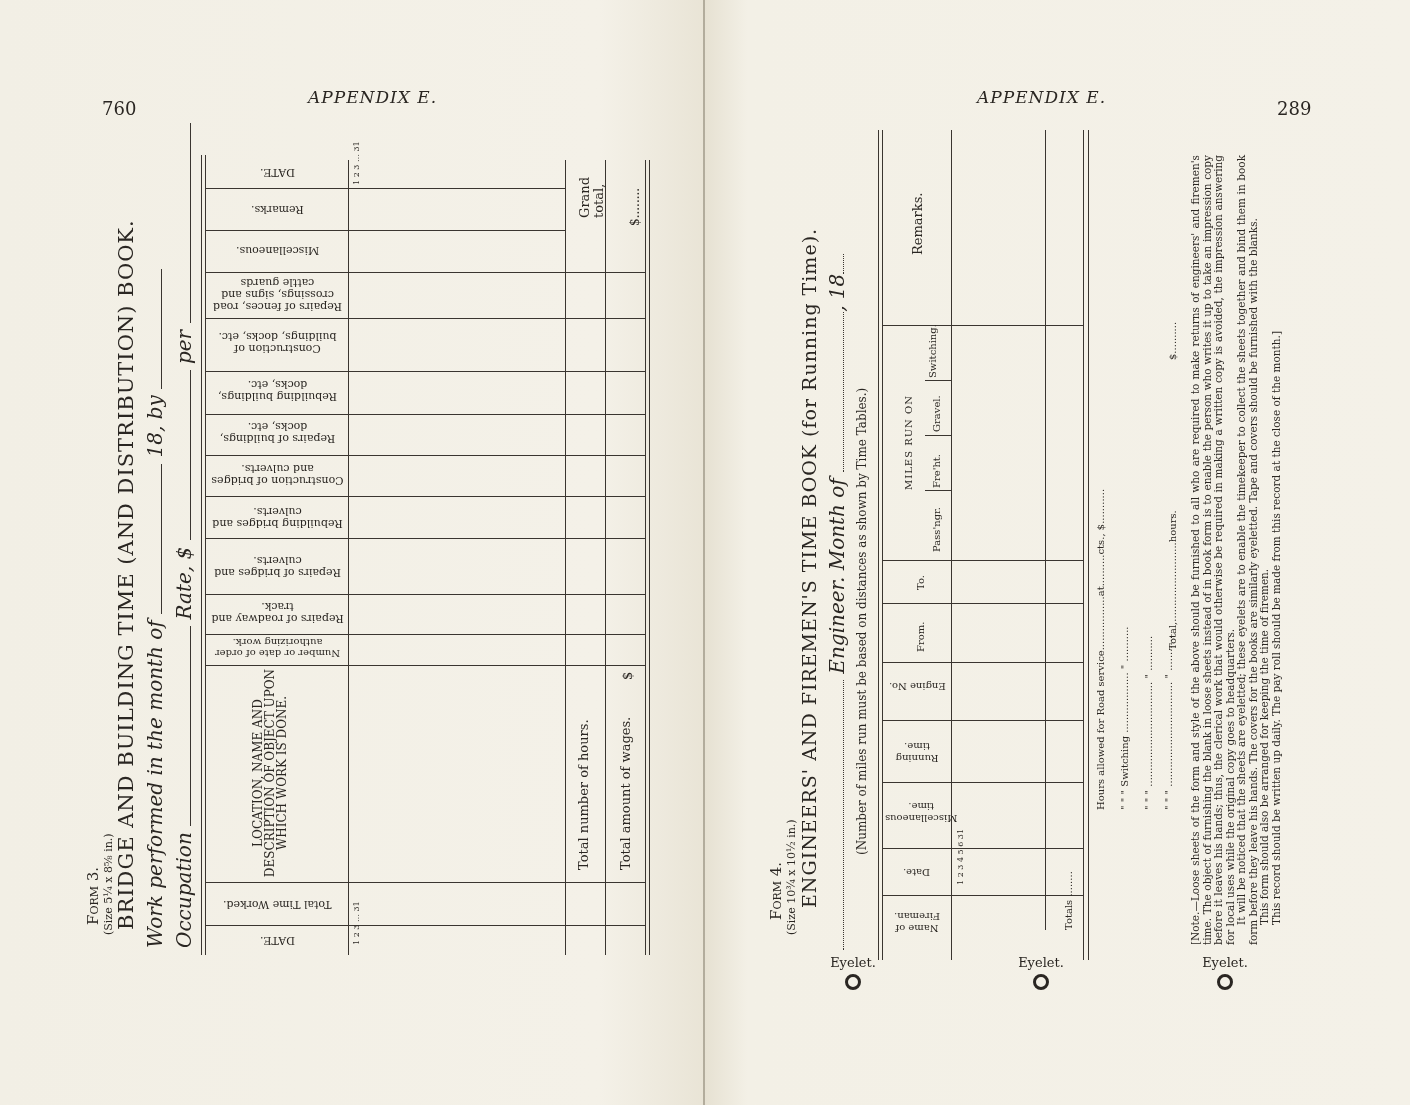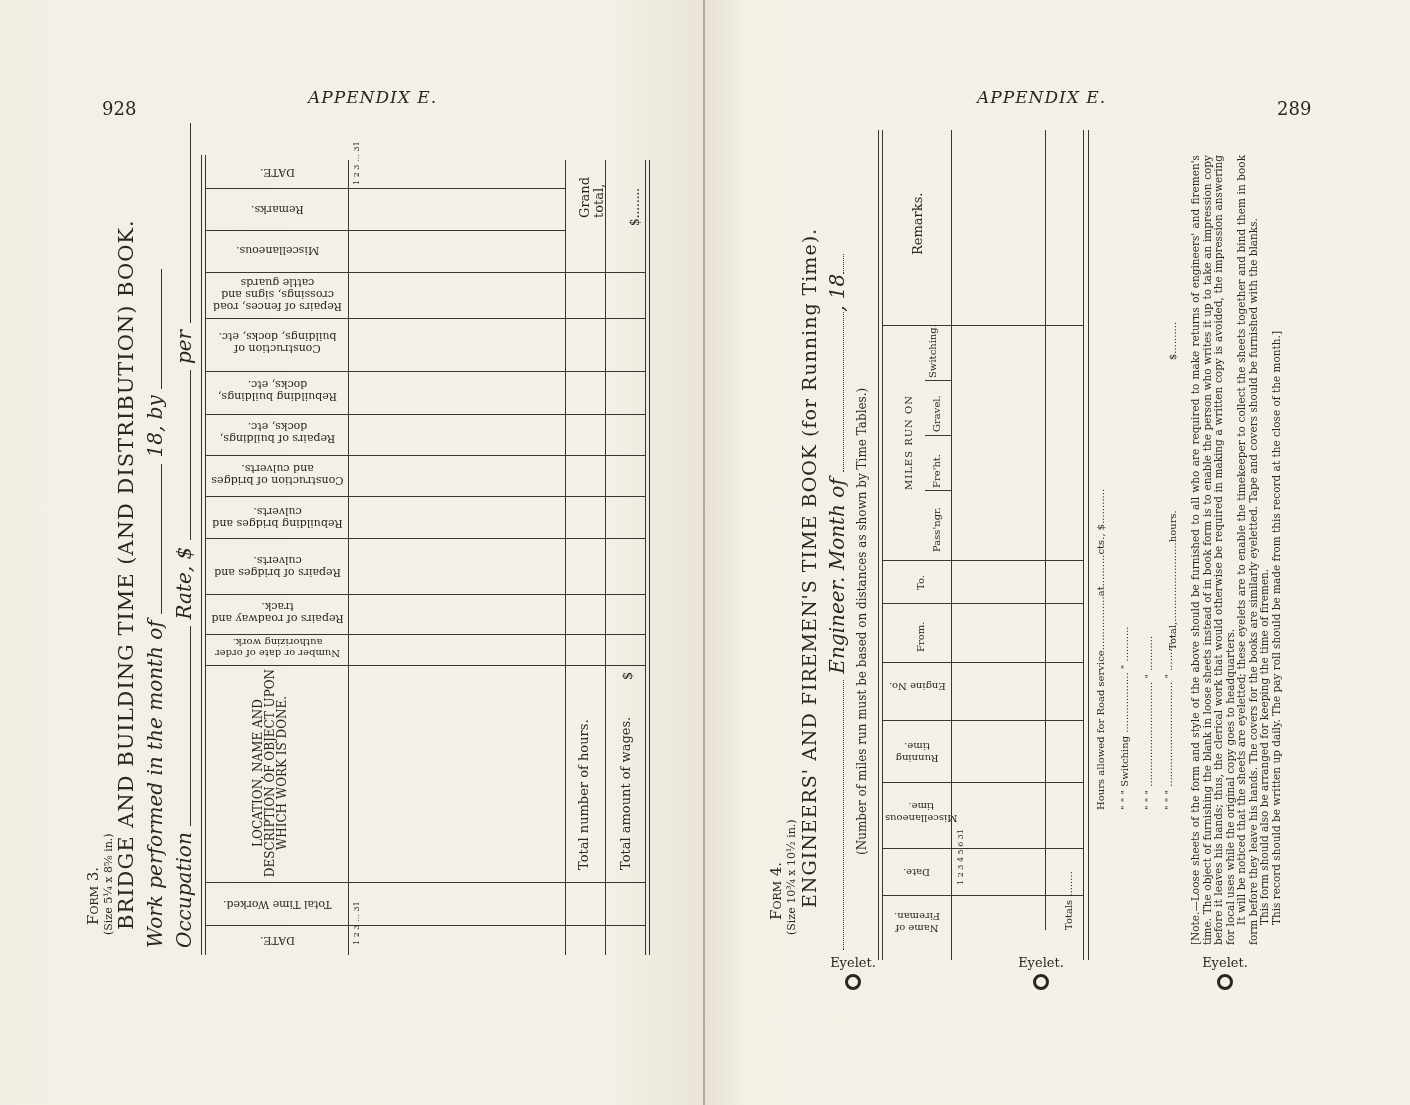--- a/index.html
+++ b/index.html
@@ -19,21 +19,21 @@
   .small{font-size:10px;}
   .tiny{font-size:8px;line-height:8px;}
   .dotted{border-bottom:1px dotted #3a3530;display:inline-block;}
   .eyelet{position:absolute;font-size:13px;text-align:center;width:60px;}
   .eyelet .ring{display:block;margin:4px auto 0;width:10px;height:10px;border:3px solid #2a2622;border-radius:50%;}
 </style>
 </head>
 <body>
 
 <div class="page left">
-  <div class="pageno" style="left:102px;">928</div>
+  <div class="pageno" style="left:102px;">760</div>
   <div class="running-head italic" style="left:308px;">APPENDIX E.</div>
 
   <div class="rot" style="left:84px;top:925px;font-size:15px;font-variant:small-caps;">Form 3.</div>
   <div class="rot" style="left:102px;top:935px;font-size:11px;">(Size 5¼ x 8⅝ in.)</div>
   <div class="rot" style="left:114px;top:930px;font-size:21px;letter-spacing:1px;">BRIDGE AND BUILDING TIME (AND DISTRIBUTION) BOOK.</div>
   <div class="rot italic" style="left:143px;top:948px;font-size:20px;">
     <span>Work performed in the month of</span>
     <span style="display:inline-block;width:150px;border-bottom:1px solid #3a3530;"></span>
     <span>18</span><span>, by</span>
     <span style="display:inline-block;width:120px;border-bottom:1px solid #3a3530;"></span>

